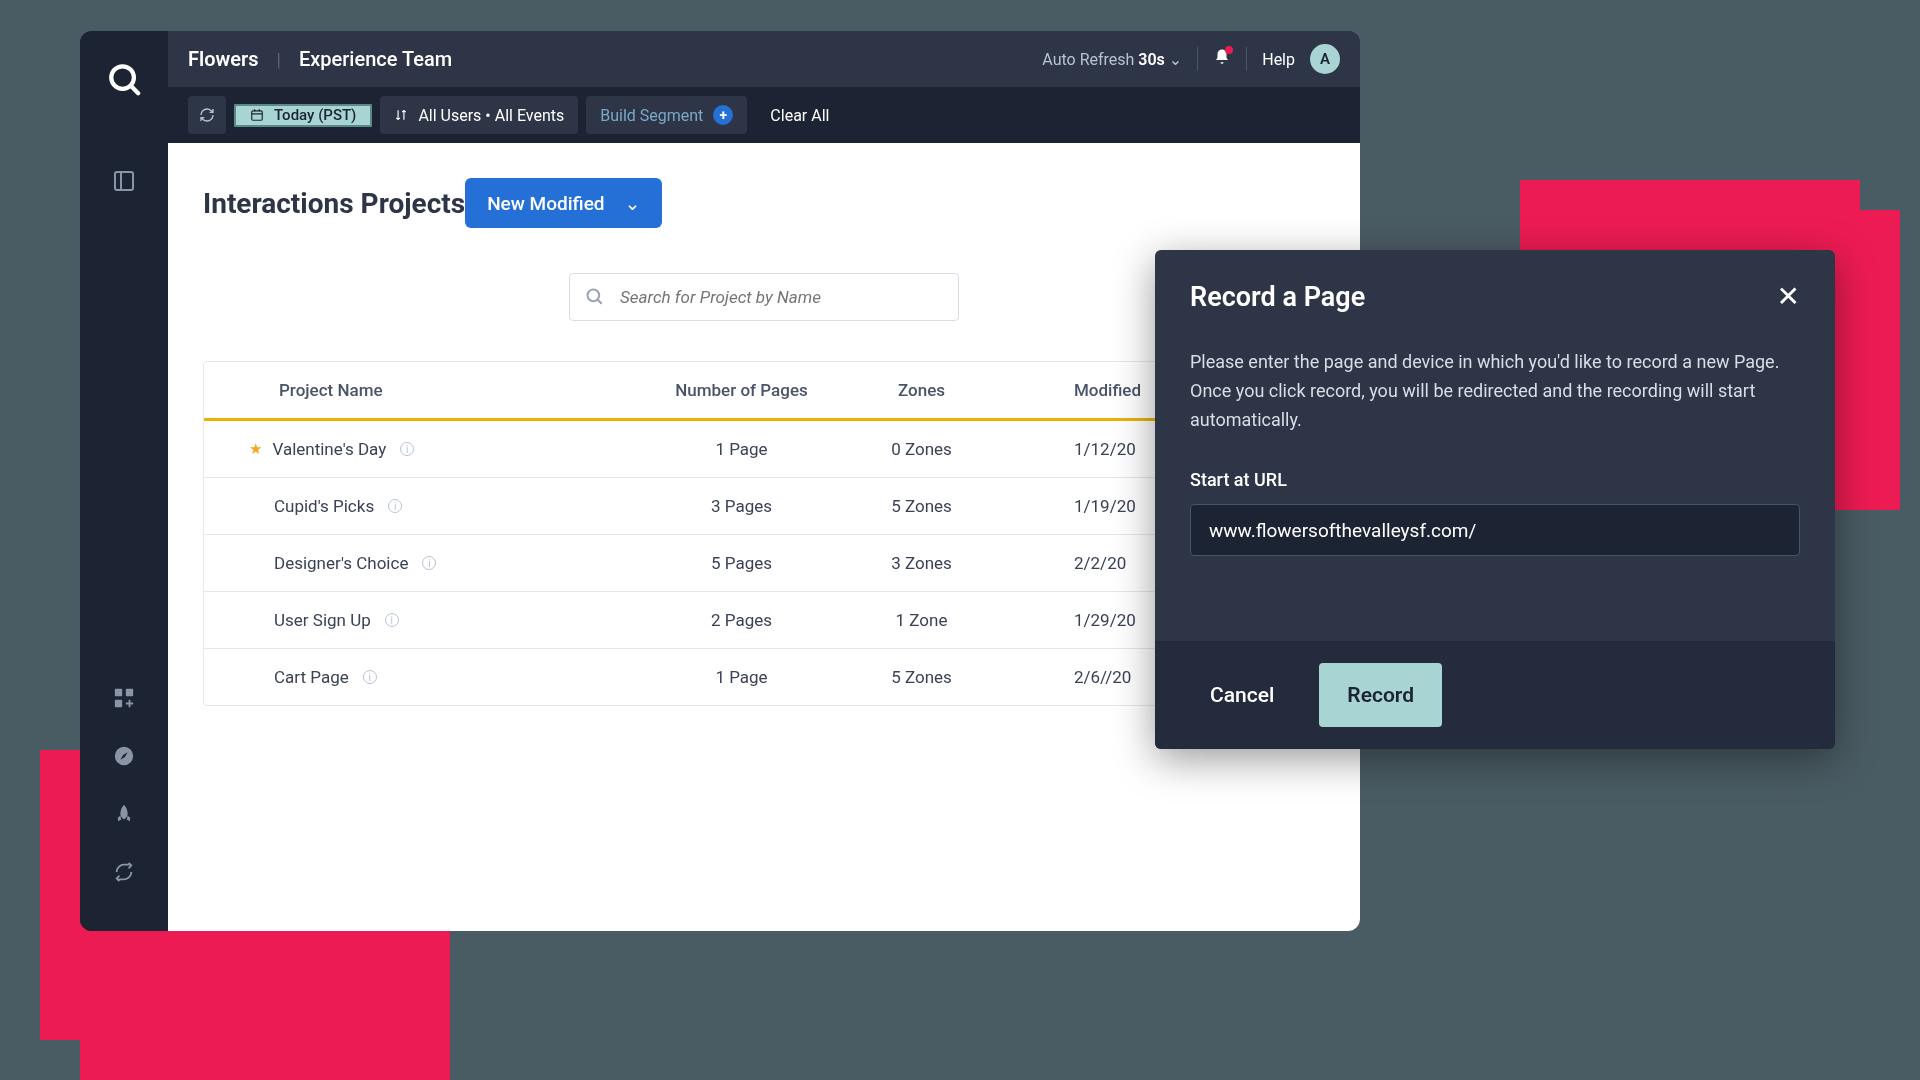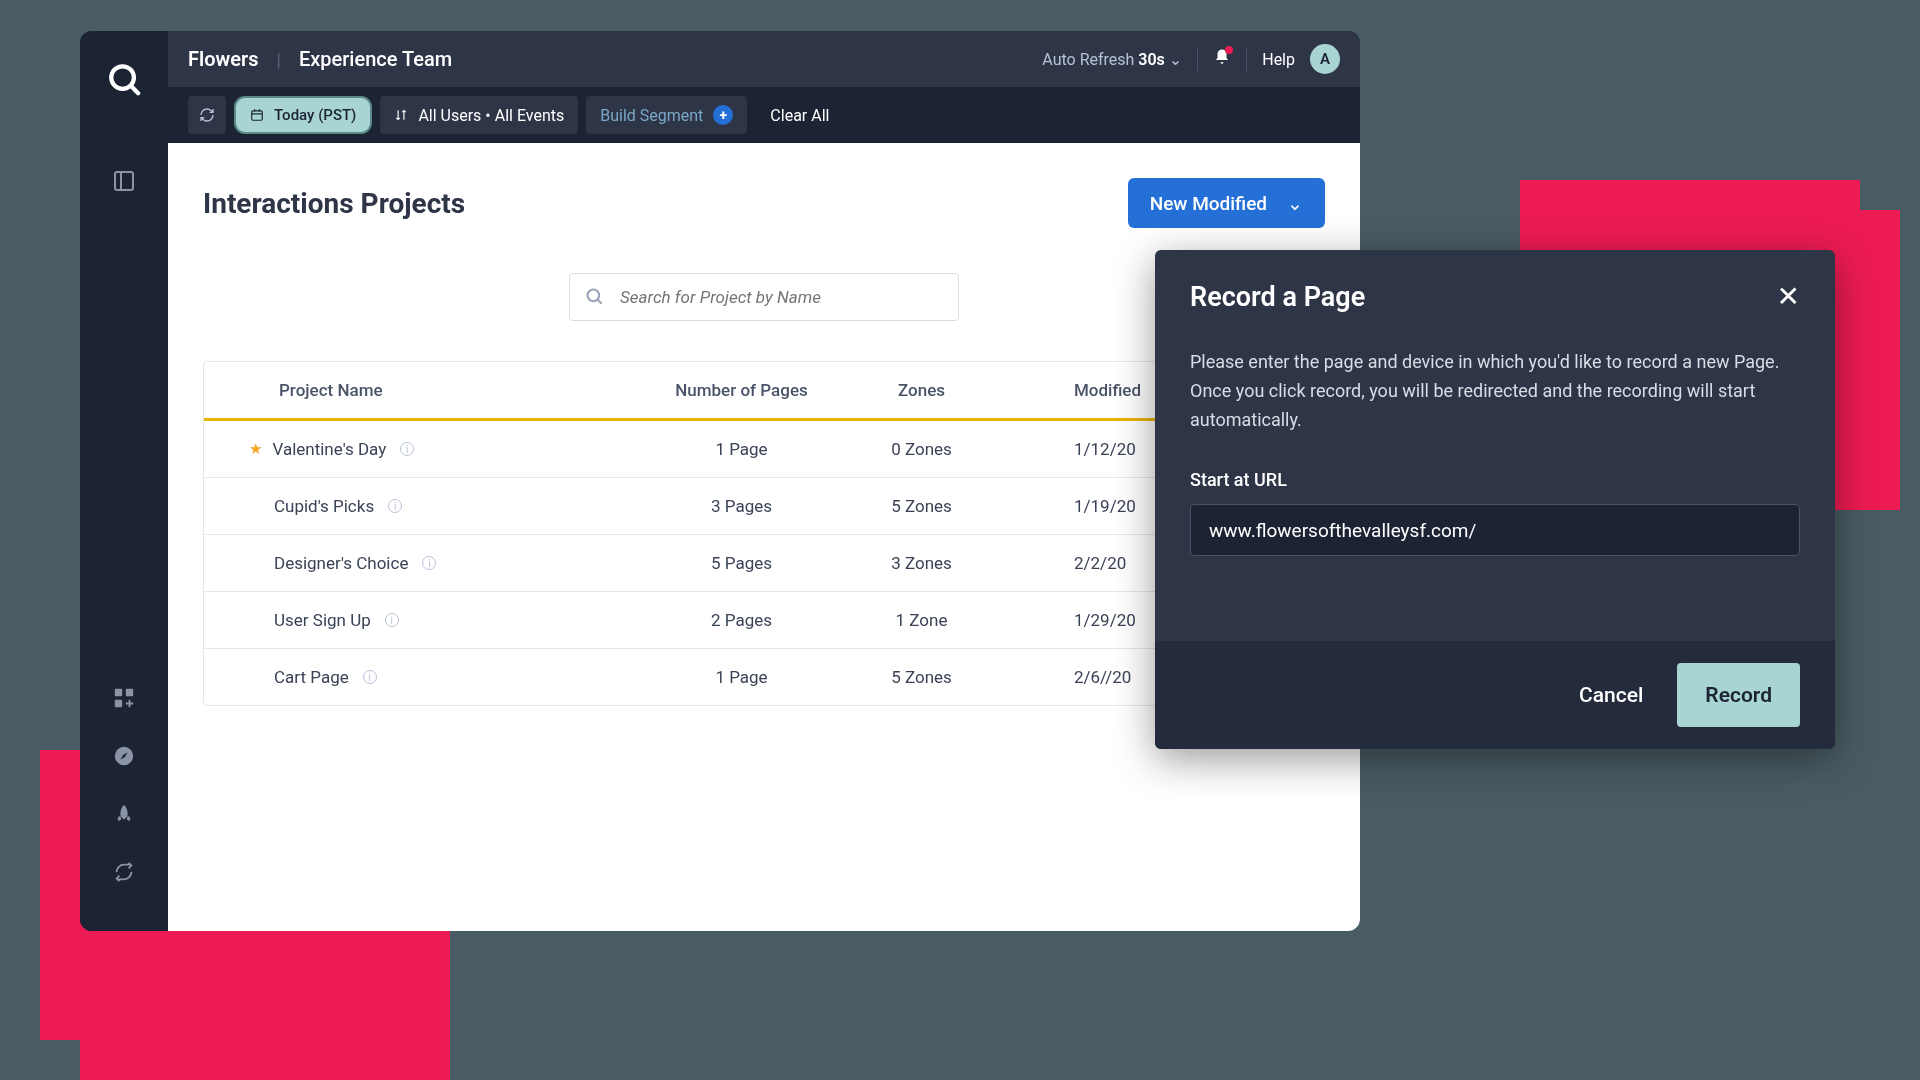--- a/index.html
+++ b/index.html
@@ -27,28 +27,28 @@
     .auto-refresh { font-size: 16px; color: #b8c2d6; }
     .auto-refresh-time { font-weight: 600; color: white; }
     .topbar-divider { width: 1px; height: 24px; background: #4a5468; margin: 0 15px; }
     .bell-icon { position: relative; color: white; cursor: pointer; }
     .bell-dot { position: absolute; top: -2px; right: -2px; width: 8px; height: 8px; background: #ed1b53; border-radius: 50%; }
     .help-link { font-size: 16px; color: white; cursor: pointer; }
     .avatar { width: 30px; height: 30px; border-radius: 50%; background: #a8d5d3; color: #1c2433; display: flex; align-items: center; justify-content: center; font-weight: 600; margin-left: 15px; font-size: 15px; }
     
     .filterbar { height: 56px; background: #1c2433; display: flex; align-items: center; padding: 0 20px; gap: 8px; }
     .icon-btn { width: 38px; height: 38px; background: #2d3546; border-radius: 4px; display: flex; align-items: center; justify-content: center; color: #b8c2d6; cursor: pointer; }
-    .today-btn { height: 38px; background: #a8d5d3; border: 2px solid #5a8a88; border-radius: 11px; display: flex; align-items: center; padding: 0 14px; gap: 10px; color: #1c2433; font-size: 15px; font-weight: 500; cursor: pointer; }
+    .today-btn { height: 23px; background: #a8d5d3; border: 2px solid #5a8a88; border-radius: 1px; display: flex; align-items: center; padding: 0 14px; gap: 10px; color: #1c2433; font-size: 15px; font-weight: 500; cursor: pointer; }
     .filter-btn { height: 38px; background: #2d3546; border-radius: 4px; display: flex; align-items: center; padding: 0 14px; gap: 10px; color: white; font-size: 16px; cursor: pointer; }
     .build-segment { color: #7ba8c8; }
     .plus-circle { width: 20px; height: 20px; border-radius: 50%; background: #2570d6; color: white; display: flex; align-items: center; justify-content: center; font-size: 14px; font-weight: bold; }
     .clear-all { color: white; font-size: 16px; margin-left: 15px; cursor: pointer; }
     
     .content { flex: 1; background: white; padding: 35px; }
-    .content-header { display: flex; align-items: center; justify-content: space-between; margin-bottom: 45px; }
+    .content-header { display: flex; align-items: center; margin-bottom: 45px; }
     .page-title { font-size: 28px; font-weight: 700; color: #2d3546; }
     .new-project-btn { height: 50px; background: #2570d6; color: white; border: none; border-radius: 6px; padding: 0 22px; font-size: 19px; font-weight: 500; display: flex; align-items: center; gap: 20px; cursor: pointer; }
     
     .search-wrapper { display: flex; justify-content: center; margin-bottom: 40px; }
     .search-box { width: 390px; height: 48px; border: 1px solid #d8dde6; border-radius: 4px; display: flex; align-items: center; padding: 0 15px; gap: 15px; }
     .search-input { border: none; outline: none; font-size: 17px; font-style: italic; color: #be185d; flex: 1; }
     
     .table { border: 1px solid #e3e7ee; border-radius: 4px; }
     .table-header { display: flex; padding: 18px 0; border-bottom: 3px solid #eab308; }
     .th { color: #4a5468; font-size: 17px; font-weight: 500; }
@@ -72,21 +72,21 @@
     .modal-header { display: flex; align-items: center; justify-content: space-between; padding: 30px 35px 25px; }
     .modal-title { font-size: 27px; font-weight: 600; color: white; }
     .modal-close { font-size: 28px; color: white; cursor: pointer; }
     .modal-body { padding: 10px 35px 50px; }
     .modal-text { font-size: 18px; color: #d8dde6; line-height: 1.6; margin-bottom: 35px; }
     .modal-label { font-size: 18px; color: white; font-weight: 500; margin-bottom: 14px; }
     .modal-input { width: 100%; height: 52px; background: #1c2433; border: 1px solid #4a5468; border-radius: 4px; padding: 0 18px; font-size: 19px; color: white; margin-bottom: 35px; }
     .device-group { display: flex; gap: 3px; }
     .device-btn { flex: 1; height: 62px; background: #4a5468; display: flex; align-items: center; justify-content: center; gap: 14px; color: #b8c2d6; font-size: 20px; font-weight: 500; cursor: pointer; border-radius: 2px; }
     .device-btn.active { background: #a8d5d3; color: #1c2433; }
-    .modal-footer { background: #232b3c; padding: 22px 35px; display: flex; justify-content: flex-end; gap: 14px; border-radius: 0 0 6px 6px; }
+    .modal-footer { background: #232b3c; padding: 22px 35px; display: flex; justify-content: flex-start; gap: 25px; border-radius: 0 0 6px 6px; }
     .cancel-btn { background: transparent; border: none; color: white; font-size: 21px; font-weight: 500; cursor: pointer; padding: 14px 20px; }
     .record-btn { background: #a8d5d3; border: none; color: #1c2433; font-size: 21px; font-weight: 600; cursor: pointer; padding: 20px 28px; border-radius: 4px; }
   </style>
 </head>
 <body>
 
 <div class="pink-shape-1b"></div>
 <div class="pink-shape-1"></div>
 <div class="pink-shape-2"></div>
 <div class="pink-shape-2b"></div>

